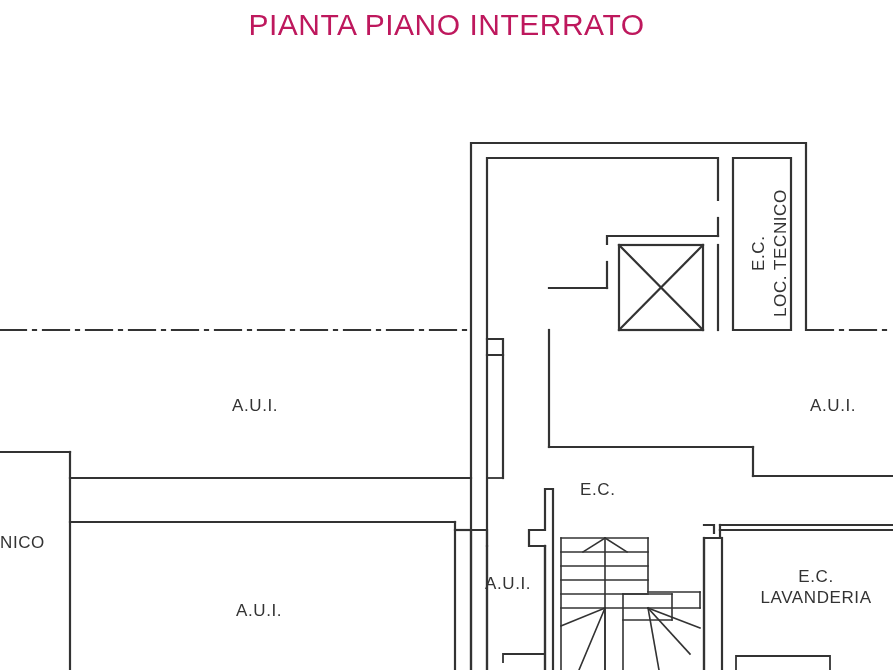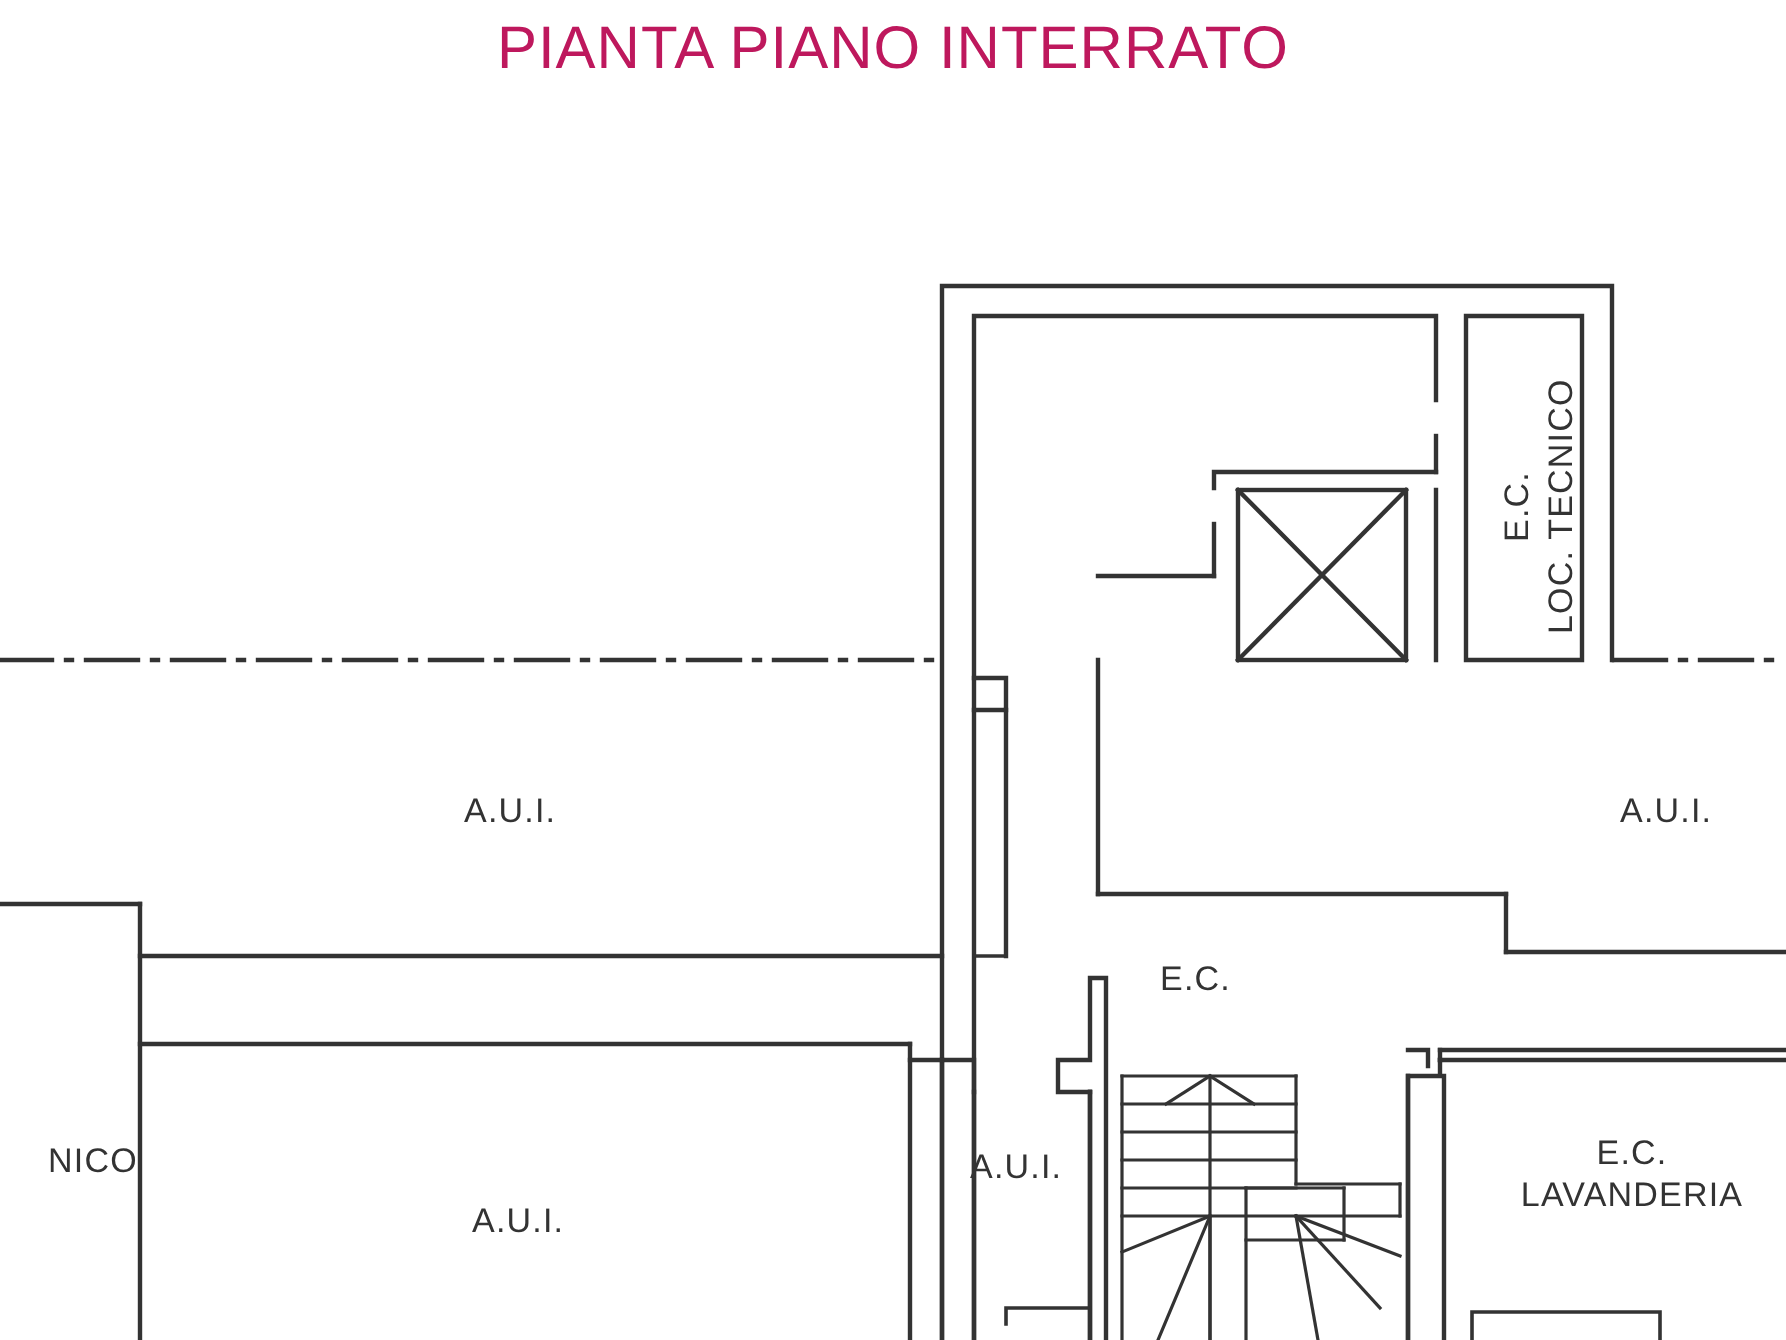--- a/index.html
+++ b/index.html
@@ -199,21 +199,21 @@
 
     </g>
   </svg>
 
   <div class="room-label vertical label-two-line" style="left:748px; top:168px; height:170px;"><span>E.C.</span><br><span>LOC. TECNICO</span></div>
 
   <div class="room-label" style="left:232px; top:395px;">A.U.I.</div>
 
   <div class="room-label" style="left:810px; top:395px;">A.U.I.</div>
 
-  <div class="room-label" style="left:0px; top:570px;margin-left:24px;">NICO</div>
+  <div class="room-label" style="left:0px; top:532px;">NICO</div>
 
   <div class="room-label" style="left:236px; top:600px;">A.U.I.</div>
 
   <div class="room-label" style="left:485px; top:573px;">A.U.I.</div>
 
   <div class="room-label" style="left:580px; top:479px;">E.C.</div>
 
   <div class="room-label label-two-line" style="left:736px; top:566px; width:160px;"><span>E.C.</span><br><span>LAVANDERIA</span></div>
 
 </div>

